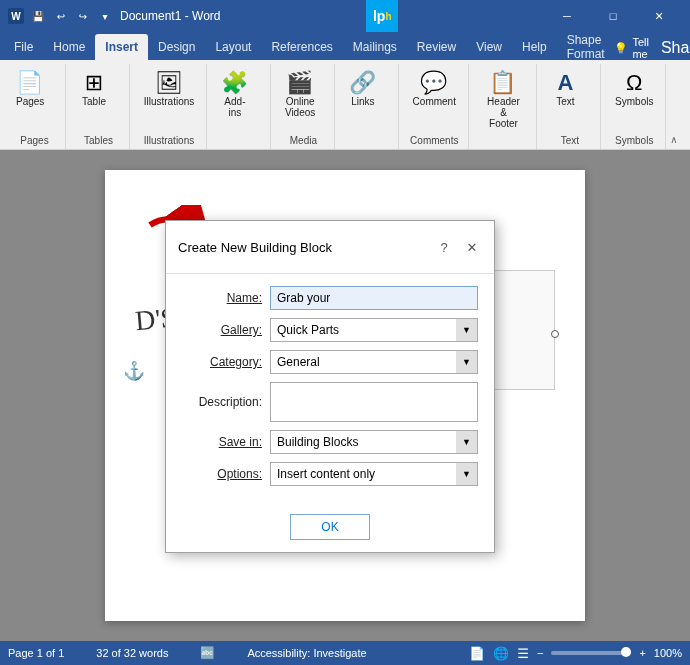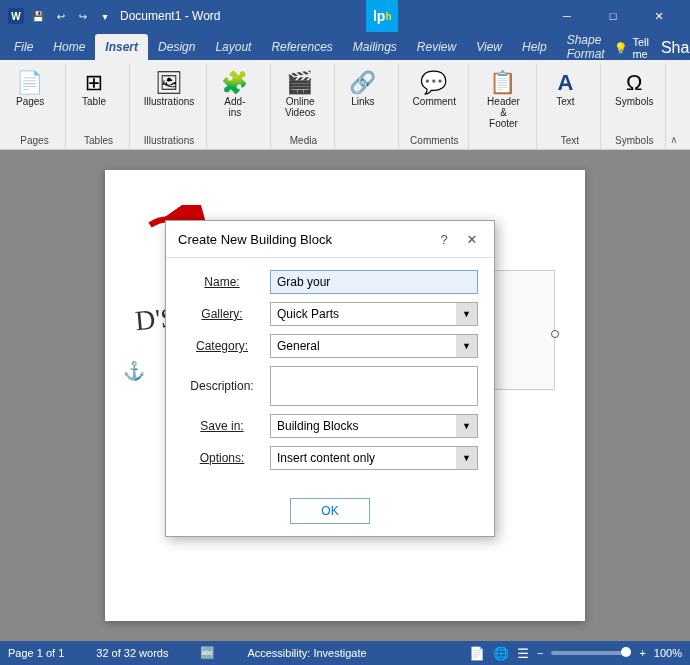--- a/index.html
+++ b/index.html
@@ -34,21 +34,20 @@
     }
     .ribbon-tab {
       padding: 5px 10px;
       font-size: 12px;
       color: rgba(255,255,255,0.85);
       cursor: pointer;
       border-radius: 3px 3px 0 0;
       height: 26px;
       display: flex;
       align-items: center;
-      font-style: italic;
     }
     .ribbon-tab.active { background: #f0f0f0; color: #2b579a; font-weight: 600; }
 
     
     .ribbon {
       background: #f0f0f0;
       border-bottom: 1px solid #d0d0d0;
       display: flex;
       align-items: stretch;
       padding: 4px 6px 0 6px;
@@ -124,21 +123,21 @@
       top: 50px;
       left: 60px;
       width: 330px;
       background: white;
       border: 1px solid #a0a0a0;
       box-shadow: 3px 3px 12px rgba(0,0,0,0.3);
     }
     .dialog-title {
       background: white;
       border-bottom: 1px solid #e0e0e0;
-      padding: 8px 12px;
+      padding: 16px 12px;
       display: flex;
       align-items: center;
       justify-content: space-between;
       font-size: 13px;
       font-weight: 400;
       color: #000;
     }
     .dialog-title-actions { display: flex; align-items: center; gap: 8px; }
     .dialog-btn-help, .dialog-btn-close {
       width: 20px; height: 20px; display: flex; align-items: center; justify-content: center;
@@ -148,21 +147,21 @@
     .form-row {
       display: flex;
       align-items: center;
       margin-bottom: 8px;
       gap: 8px;
     }
     .form-label {
       width: 80px;
       font-size: 12px;
       color: #222;
-      text-align: center;
+      text-align: right;
       flex-shrink: 0;
     }
     .form-label.underline { text-decoration: underline; }
     .form-input {
       flex: 1;
       height: 24px;
       border: 1px solid #7ba7d8;
       padding: 2px 6px;
       font-size: 12px;
       background: white;

